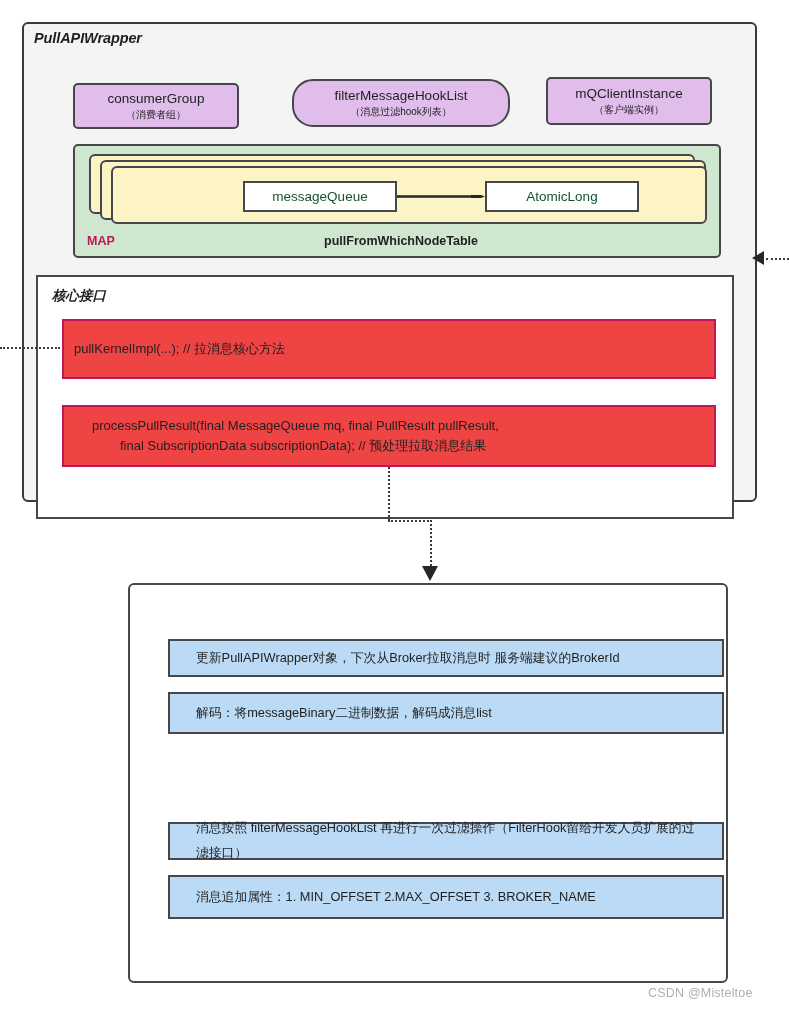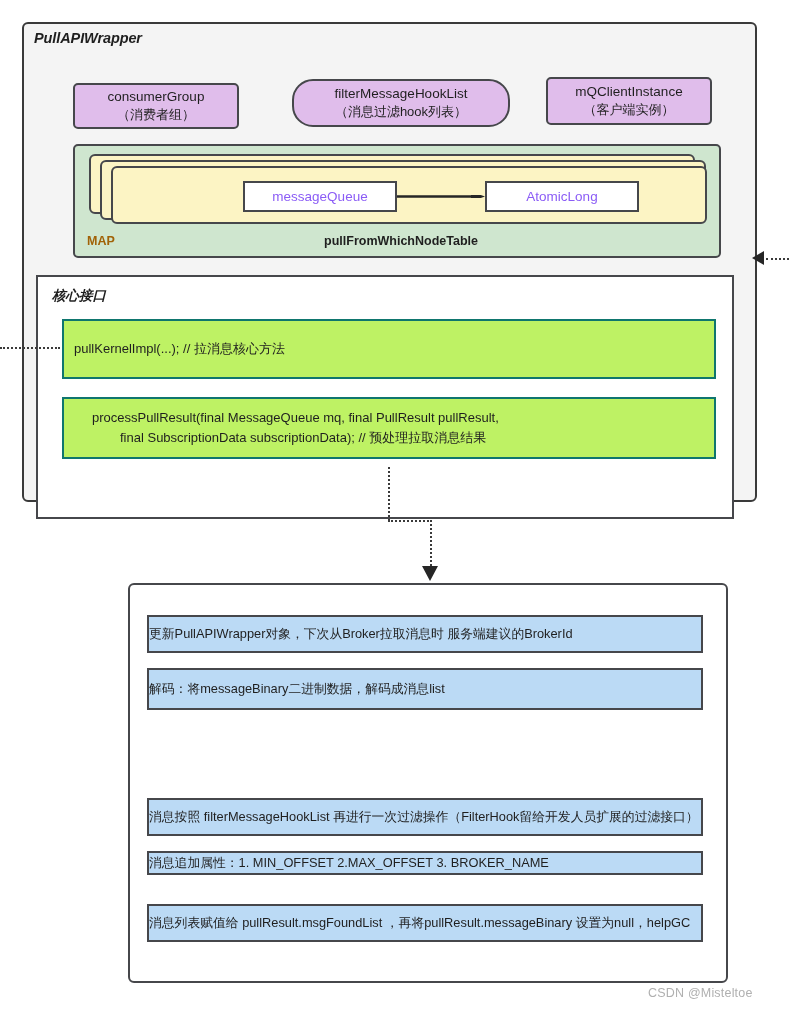--- a/index.html
+++ b/index.html
@@ -52,21 +52,21 @@
     display: flex;
     flex-direction: column;
     align-items: center;
     justify-content: center;
     font-size: 13.5px;
     color: #1f1f1f;
     line-height: 1.38;
     text-align: center;
   }
   .attr-box .sub {
-    font-size: 13px;
+    font-size: 10px;
   }
   #attr-0 { left: 73px;  top: 83px;  width: 166px; height: 46px; }
   #attr-1 { left: 292px; top: 79px;  width: 218px; height: 48px; border-radius: 21px; }
   #attr-2 { left: 546px; top: 77px;  width: 166px; height: 48px; }
 
   
   .map-box {
     position: absolute;
     left: 73px;
     top: 144px;
@@ -76,21 +76,21 @@
     border: 2px solid #46474b;
     border-radius: 5px;
     box-sizing: border-box;
   }
   .map-label {
     position: absolute;
     left: 12px;
     bottom: 8px;
     font-size: 12.5px;
     font-weight: bold;
-    color: #a16207;
+    color: #be185d;
   }
   .map-name {
     position: absolute;
     left: 8px;
     right: 0;
     bottom: 8px;
     text-align: center;
     font-size: 12.5px;
     font-weight: bold;
     color: #1f1f1f;
@@ -111,21 +111,21 @@
   
   .entry-box {
     position: absolute;
     background: #ffffff;
     border: 2px solid #46474b;
     box-sizing: border-box;
     display: flex;
     align-items: center;
     justify-content: center;
     font-size: 13.5px;
-    color: #8b5cf6;
+    color: #14532d;
   }
   #entry-key   { left: 130px; top: 13px; width: 154px; height: 31px; }
   #entry-value { left: 372px; top: 13px; width: 154px; height: 31px; }
 
   .kv-arrow {
     position: absolute;
     left: 284px;
     top: 27px;
     width: 88px;
     height: 3px;
@@ -146,65 +146,66 @@
     position: absolute;
     left: 14px;
     top: 10px;
     font-size: 13.5px;
     font-weight: bold;
     font-style: italic;
     color: #1f1f1f;
   }
   .method-box {
     position: absolute;
-    background: #bef264;
-    border: 2px solid #0f766e;
+    background: #ef4444;
+    border: 2px solid #be185d;
     box-sizing: border-box;
     display: flex;
     align-items: center;
     font-size: 13px;
     color: #1f1f1f;
     padding: 0 10px;
     line-height: 1.55;
   }
   #method-0 { left: 24px; top: 42px;  width: 654px; height: 60px; }
-  #method-1 { left: 24px; top: 120px; width: 654px; height: 62px; padding-left: 28px; }
+  #method-1 { left: 24px; top: 128px; width: 654px; height: 62px; padding-left: 28px; }
   .method-indent { display: inline-block; width: 28px; }
 
   
   .steps-panel {
     position: absolute;
     left: 128px;
     top: 583px;
     width: 600px;
     height: 400px;
     background: #ffffff;
     border: 2px solid #46474b;
     border-radius: 6px;
     box-sizing: border-box;
   }
   .step-box {
     position: absolute;
-    left: 17px;
+    left: 38px;
     width: 556px;
     background: #bbdaf5;
     border: 2px solid #46474b;
     box-sizing: border-box;
     display: flex;
     align-items: center;
     font-size: 12.8px;
     color: #1f1f1f;
-    padding: 0 0;
+    padding: 0 26px;
     line-height: 1.95;
+    margin-top: 24px;
   }
   #step-0 { top: 30px;  height: 38px; }
   #step-1 { top: 83px;  height: 42px; }
   #step-2 { top: 136px; height: 62px; align-items: center; }
   #step-3 { top: 213px; height: 38px; }
-  #step-4 { top: 266px; height: 24px; }
+  #step-4 { top: 266px; height: 44px; }
   #step-5 { top: 319px; height: 38px; }
 
   
   .dotted-h {
     position: absolute;
     height: 0;
     border-top: 2.5px dotted #3a3a3a;
   }
   .dotted-v {
     position: absolute;
@@ -312,18 +313,17 @@
   <div class="dotted-v" id="conn-mid-v1"></div>
   <div class="dotted-h" id="conn-mid-h"></div>
   <div class="dotted-v" id="conn-mid-v2"></div>
   <div class="arrow-head" id="arrow-mid-head"></div>
 
   <div class="steps-panel">
     <div class="step-box" id="step-0">更新PullAPIWrapper对象，下次从Broker拉取消息时 服务端建议的BrokerId</div>
     <div class="step-box" id="step-1">解码：将messageBinary二进制数据，解码成消息list</div>
     <div class="step-box" id="step-3">消息按照 filterMessageHookList 再进行一次过滤操作（FilterHook留给开发人员扩展的过滤接口）</div>
     <div class="step-box" id="step-4">消息追加属性：1. MIN_OFFSET  2.MAX_OFFSET  3. BROKER_NAME</div>
-    <div class="step-box" id="step-5">消息列表赋值给 pullResult.msgFoundList ，再将pullResult.messageBinary 设置为null，helpGC</div>
   </div>
 
   <div class="watermark">CSDN @Misteltoe</div>
 
 </div>
 
 </body></html>

